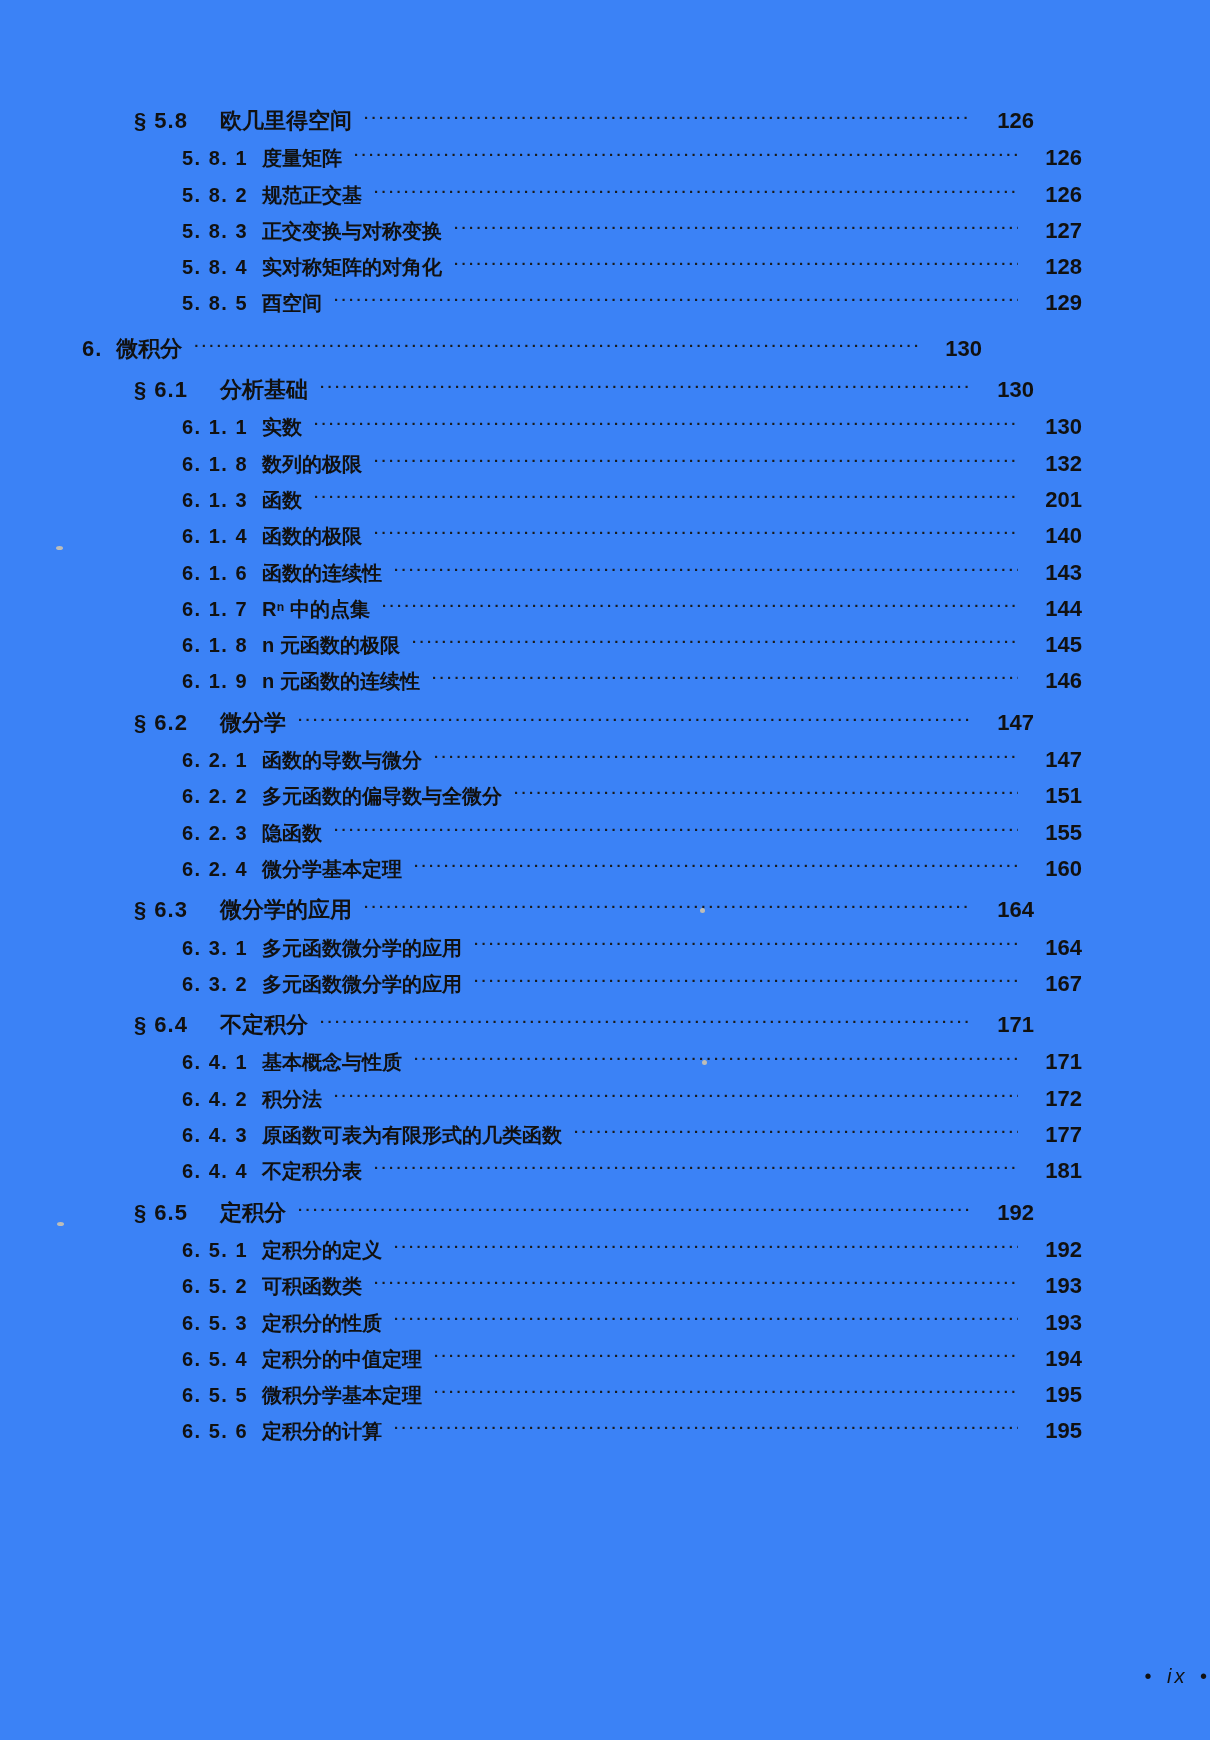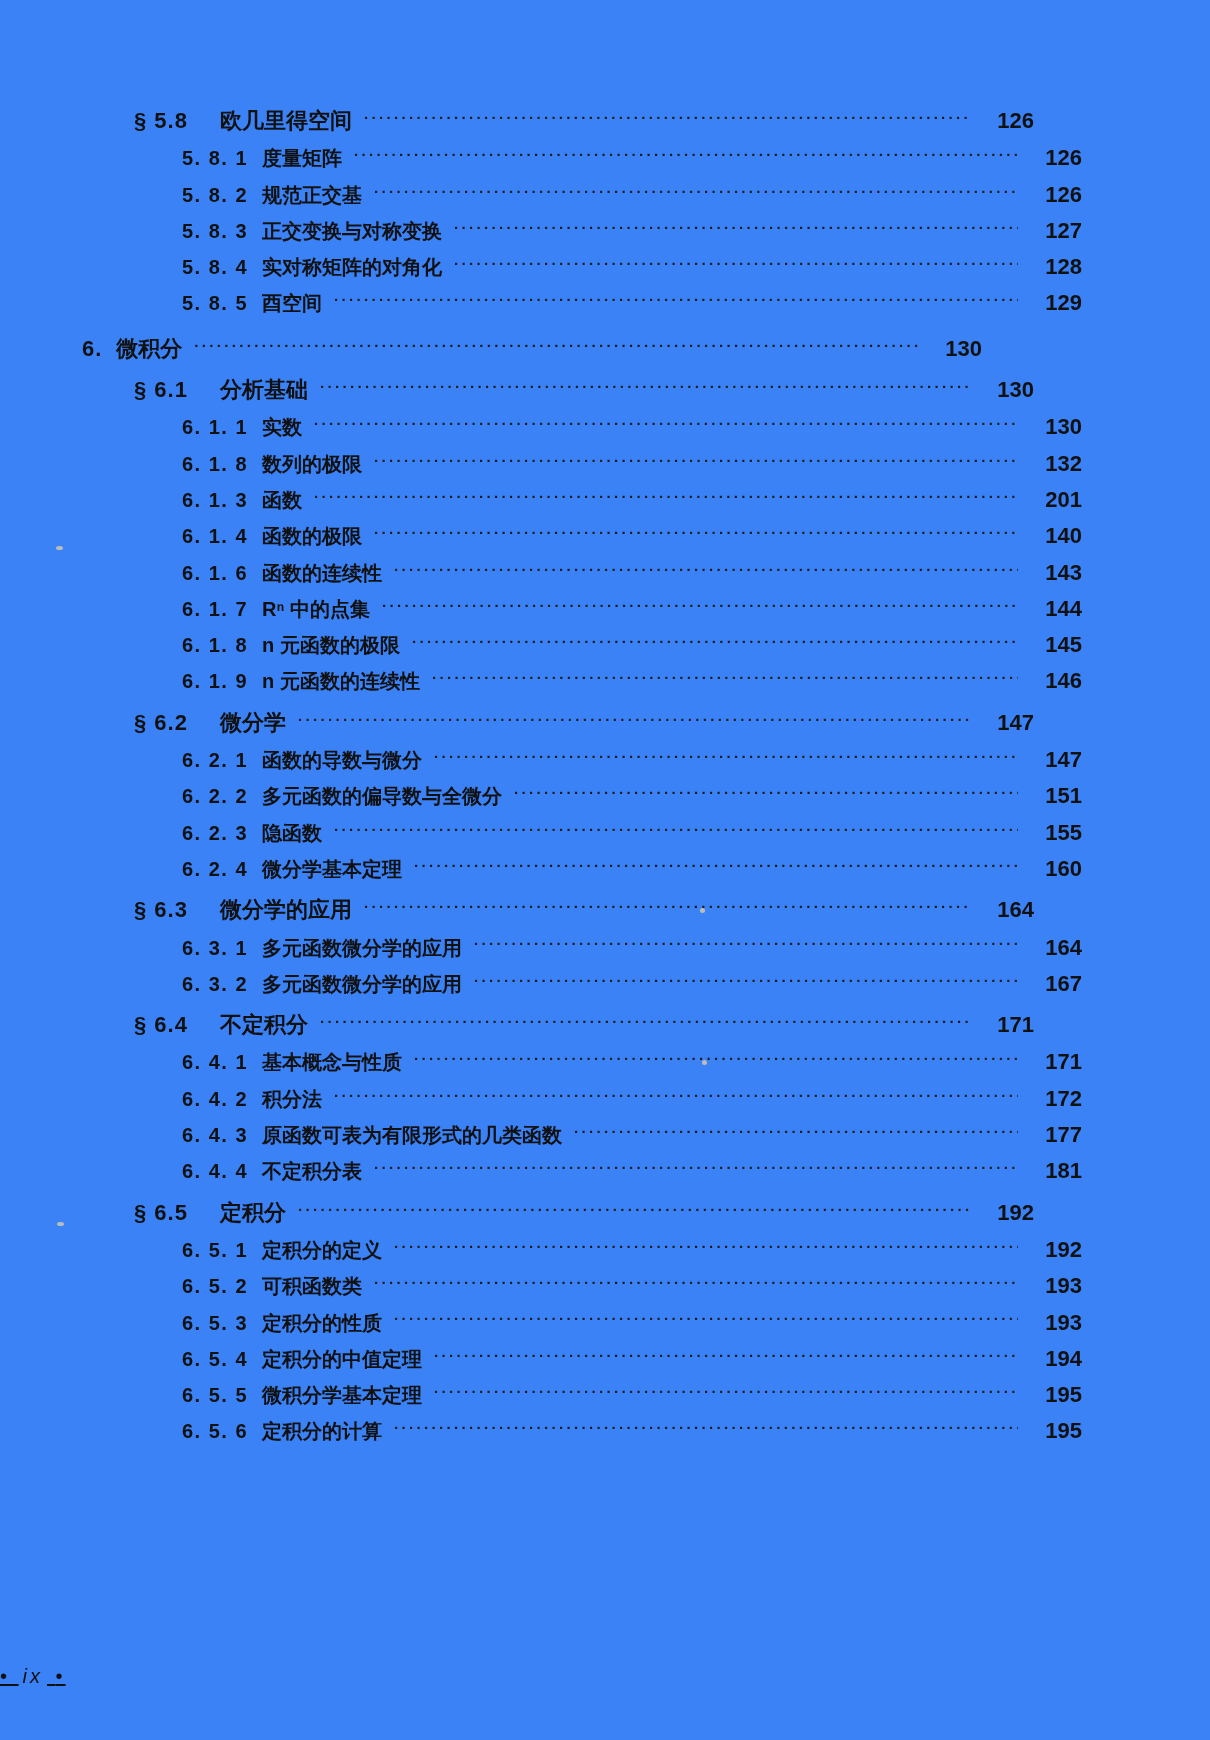--- a/index.html
+++ b/index.html
@@ -97,25 +97,24 @@
     font-weight: 600;
   }
   .lvl-sub .num { min-width: 62px; display: inline-block; letter-spacing: 1.5px; }
   .lvl-sub .page-no { font-weight: 700; }
 
   .footer {
     position: absolute;
     left: 0;
     right: 0;
     bottom: 52px;
-    text-align: left;
+    text-align: right;
     font-size: 20px;
     letter-spacing: 3px;
     color: #111;
-    text-decoration: underline;
   }
   .footer .folio {
     display: inline-block;
     padding: 0 4px;
     font-style: italic;
   }
   .speck {
     position: absolute;
     background: #bdbdb8;
     border-radius: 50%;

